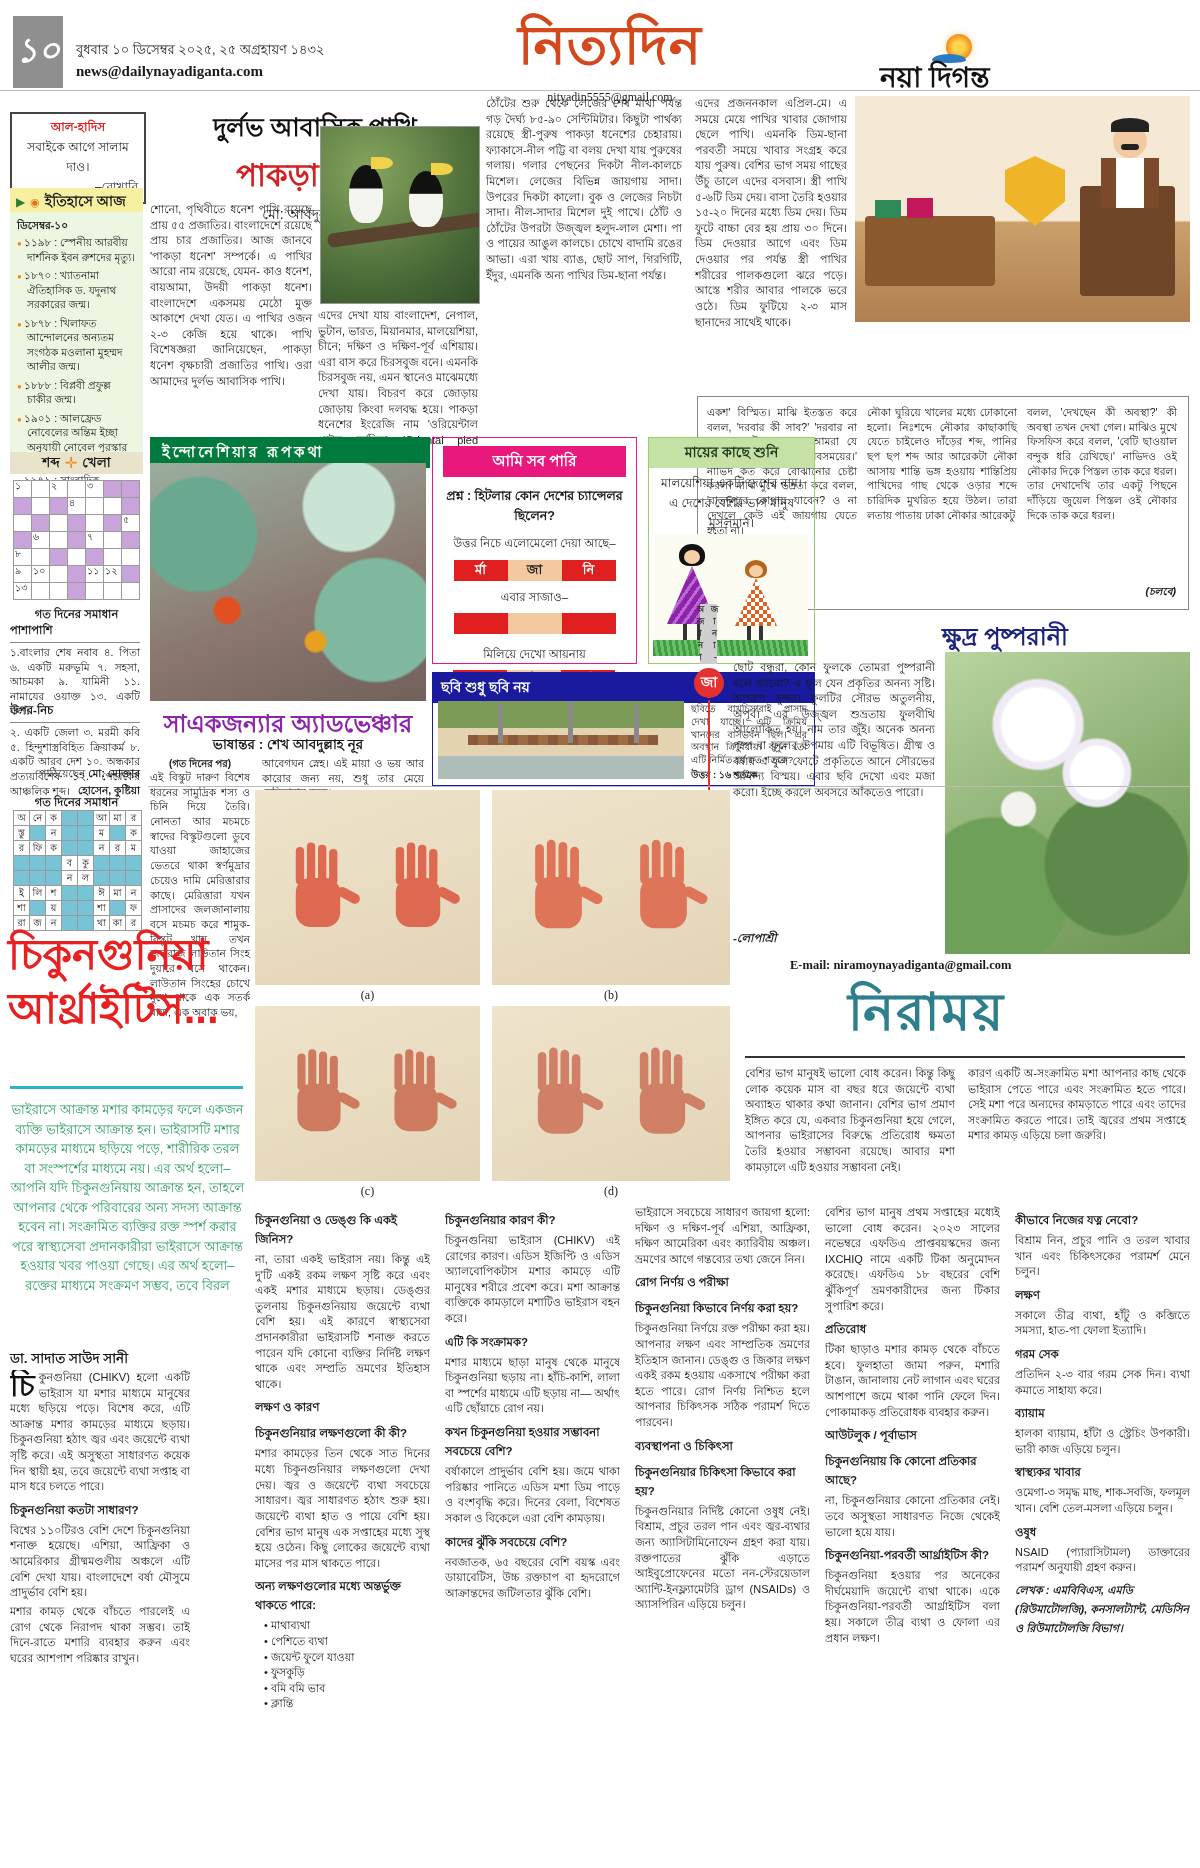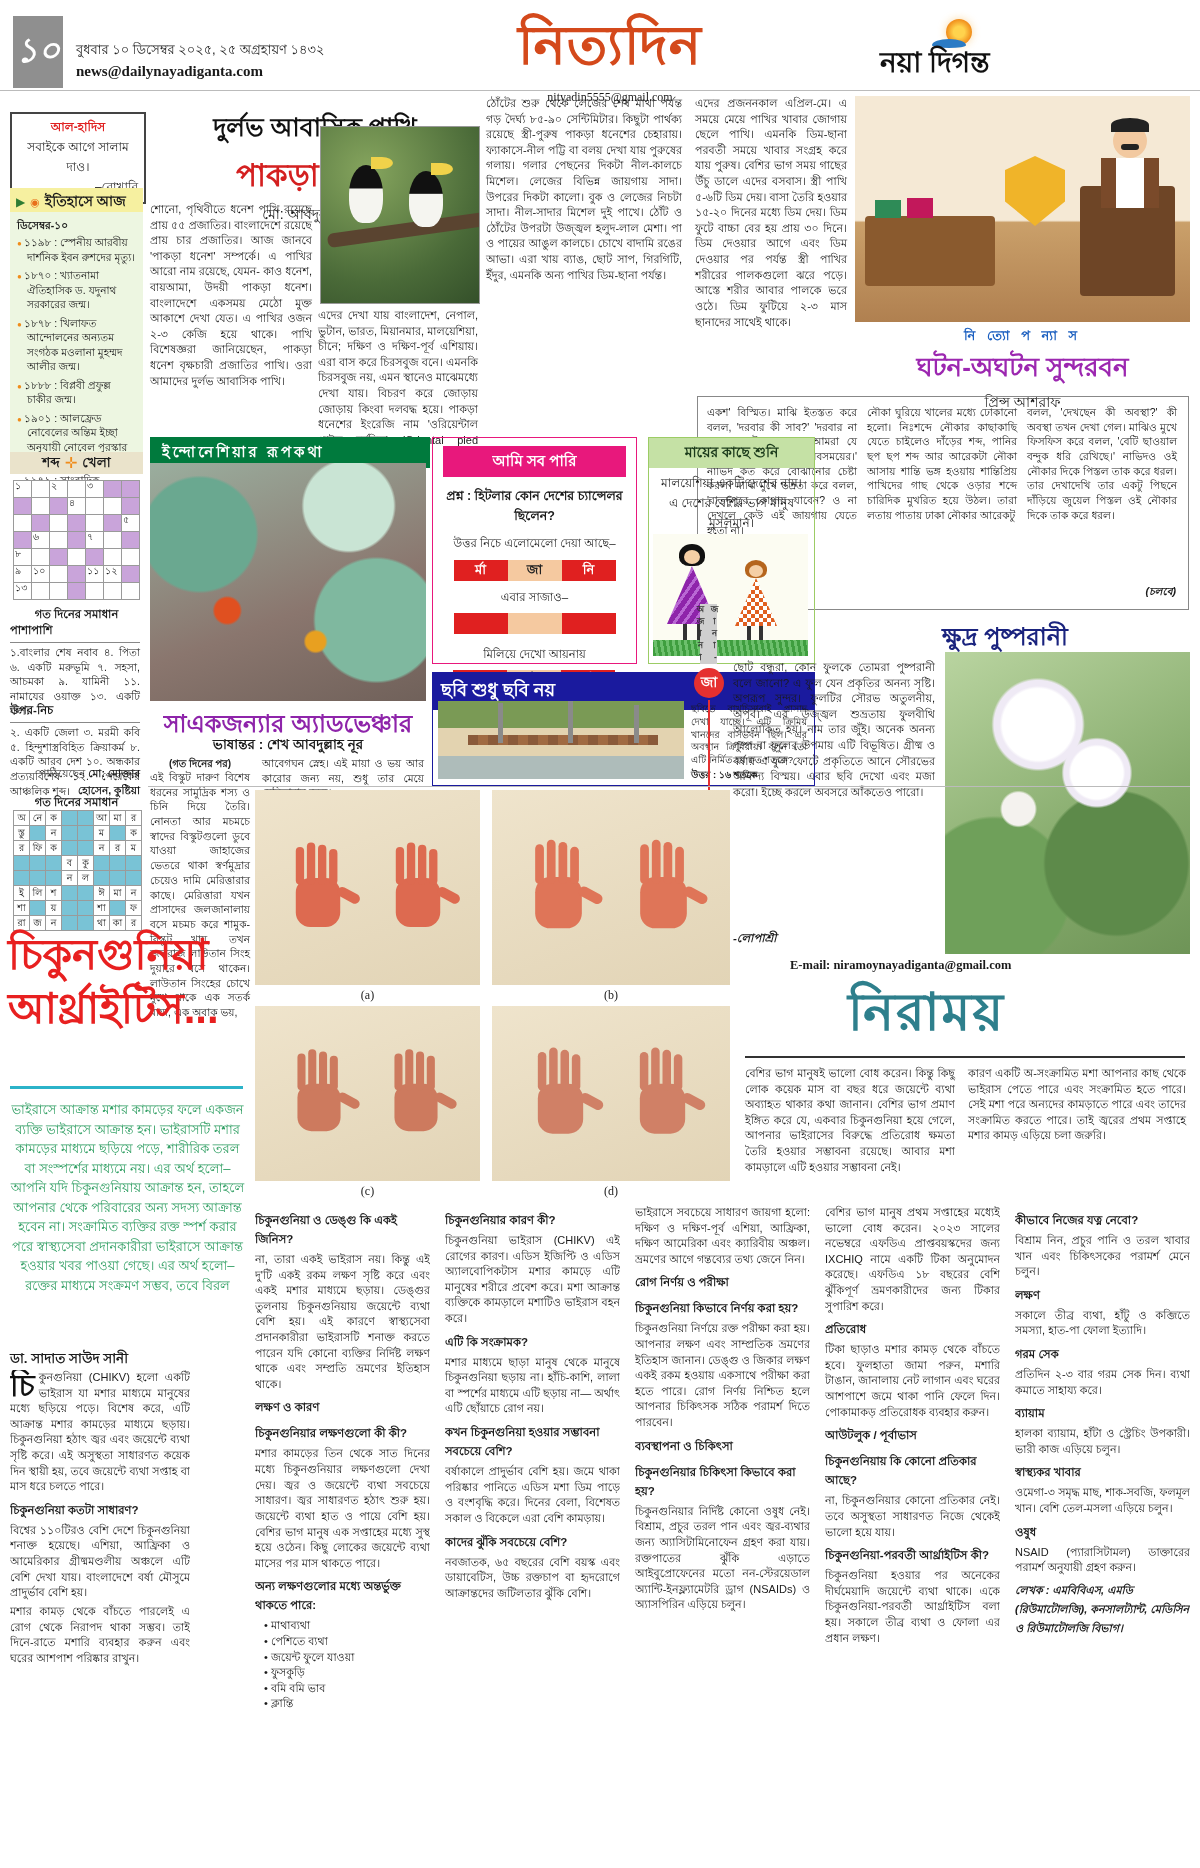--- a/index.html
+++ b/index.html
@@ -41,21 +41,21 @@
   .novel-title{color:#9c27b0;font-size:26px;font-weight:bold;}
   .green-banner{background:#007a3d;color:#fff;font-weight:bold;font-size:15px;letter-spacing:3px;padding:3px 12px;}
   .purple-title{color:#8e24aa;font-size:24px;font-weight:bold;}
   .pink-box{border:1.5px solid #e8187c;}
   .pink-banner{background:#e8187c;color:#fff;font-weight:bold;font-size:15px;text-align:center;padding:3px 0;}
   .tile{width:54px;height:21px;display:inline-flex;align-items:center;justify-content:center;font-weight:bold;font-size:13px;}
   .tile.r{background:#e02020;color:#fff;}
   .tile.pe{background:#f5c9a0;color:#222;}
   .mirror{transform:scaleX(-1);}
   .green-head{background:#c5e1a5;font-weight:bold;font-size:14px;text-align:center;padding:3px 0;color:#1a3a1a;}
-  .blue-banner{background:#1a1a9e;color:#fff;font-weight:bold;font-size:18px;padding:3px 8px;}
+  .blue-banner{background:#1a1a9e;color:#fff;font-weight:bold;font-size:14px;padding:3px 8px;}
   .flower-title{color:#1a237e;font-size:24px;font-weight:bold;}
   .vtab{background:#cfcfcf;writing-mode:vertical-rl;text-orientation:upright;font-size:8.5px;font-weight:bold;color:#333;display:flex;align-items:center;justify-content:center;}
   .redcirc{background:#e53030;color:#fff;border-radius:50%;display:flex;align-items:center;justify-content:center;font-weight:bold;font-size:14px;}
   
   .health-h{color:#e82020;font-size:42px;font-weight:bold;line-height:1.18;}
   .intro-green{color:#2f9e62;font-size:13px;line-height:1.5;text-align:center;}
   .drop{float:left;font-size:30px;font-weight:bold;line-height:.9;padding:2px 4px 0 0;color:#111;}
   .hcol .h{font-weight:bold;font-size:11.5px;margin:7px 0 2px;}
   .hcol .p{font-size:11px;line-height:1.42;text-align:justify;margin:0 0 3px;}
   .hcol .li{font-size:11px;line-height:1.42;margin-left:9px;}
@@ -77,21 +77,21 @@
       <span>১০</span>
     </div>
   <div class="abs" style="left:76px;top:40px;">
     <div style="font-size:13px;color:#222;">বুধবার ১০ ডিসেম্বর ২০২৫, ২৫ অগ্রহায়ণ ১৪৩২</div>
     <div class="serif b" style="font-size:15px;margin-top:2px;">news@dailynayadiganta.com</div>
   </div>
   <div class="abs" style="left:470px;top:4px;width:280px;text-align:center;">
     <div class="masthead">নিত্যদিন</div>
     <div class="serif" style="font-size:12px;margin-top:-4px;">nityadin5555@gmail.com</div>
   </div>
-  <div class="abs" style="left:880px;top:19px;width:170px;height:60px;">
+  <div class="abs" style="left:880px;top:34px;width:170px;height:60px;">
     <div class="abs brand-sun" style="left:66px;top:0;"></div>
     <div class="abs brand-book" style="left:52px;top:20px;"></div>
     <div class="abs brand-txt" style="left:0;top:22px;white-space:nowrap;">নয়া দিগন্ত</div>
   </div>
   <hr class="thin abs" style="left:0;top:90px;width:1200px;">
 
   <div class="abs hadith ctr" style="left:10px;top:112px;width:120px;">
     <div class="t">আল-হাদিস</div>
     <div style="font-size:12px;">সবাইকে আগে সালাম দাও।</div>
     <div style="font-size:12px;text-align:right;">–বোখারি</div>
@@ -274,25 +274,20 @@
   <div class="abs photo" style="left:855px;top:96px;width:335px;height:226px;background:linear-gradient(#f5e9d5 55%,#caa06a 56%,#b08050);">
     <div class="abs" style="left:10px;top:120px;width:130px;height:70px;background:#8a5a2e;border-radius:4px;"></div>
     <div class="abs" style="left:20px;top:104px;width:26px;height:18px;background:#2e8b57;"></div>
     <div class="abs" style="left:52px;top:102px;width:26px;height:20px;background:#c2185b;"></div>
     <div class="abs" style="left:150px;top:60px;width:60px;height:70px;background:#f0b429;clip-path:polygon(50% 0,100% 20%,100% 65%,50% 100%,0 65%,0 20%);"></div>
     <div class="abs" style="left:225px;top:90px;width:95px;height:110px;background:#6e4526;border-radius:4px;"></div>
     <div class="abs" style="left:258px;top:28px;width:34px;height:34px;background:#f2c9a0;border-radius:50%;"></div>
     <div class="abs" style="left:256px;top:22px;width:38px;height:14px;background:#222;border-radius:50% 50% 0 0;"></div>
     <div class="abs" style="left:266px;top:48px;width:18px;height:6px;background:#222;border-radius:3px;"></div>
     <div class="abs" style="left:246px;top:62px;width:58px;height:50px;background:linear-gradient(90deg,#7a4a2a 25%,#fff 26%,#fff 74%,#7a4a2a 75%);"></div>
-  </div>
-  <div class="abs ctr" style="left:855px;top:326px;width:335px;">
-    <div class="novel-label">নি ত্যো প ন্যা স</div>
-    <div class="novel-title">ঘটন-অঘটন সুন্দরবন</div>
-    <div class="byline">প্রিন্স আশরাফ</div>
   </div>
   <div class="abs" style="left:697px;top:396px;width:490px;height:212px;border:1.5px solid #888;">
     <div class="abs small just" style="left:9px;top:8px;width:150px;height:194px;">একশ' বিস্মিত। মাঝি ইতস্তত করে বলল, 'দরবার কী সাব?' 'দরবার না হলে কাজটা হবে না। আমরা যে কাজে এসেছি সেটি সবসময়ের।' নাভিদ কত করে বোঝানোর চেষ্টা করল। মাঝি মুখে ভদ্রতা করে বলল, 'রাতদুপুরে কোথায় যাবেন? ও না দেখলে কেউ এই জায়গায় যেতে হতো না।</div>
     <div class="abs small just" style="left:169px;top:8px;width:150px;height:194px;">নৌকা ঘুরিয়ে খালের মধ্যে ঢোকানো হলো। নিঃশব্দে নৌকার কাছাকাছি যেতে চাইলেও দাঁড়ের শব্দ, পানির ছপ ছপ শব্দ আর আরেকটা নৌকা আসায় শান্তি ভঙ্গ হওয়ায় শান্তিপ্রিয় পাখিদের গাছ থেকে ওড়ার শব্দে চারিদিক মুখরিত হয়ে উঠল। তারা লতায় পাতায় ঢাকা নৌকার আরেকটু</div>
     <div class="abs small just" style="left:329px;top:8px;width:150px;height:178px;">বলল, 'দেখছেন কী অবস্থা?' কী অবস্থা তখন দেখা গেল। মাঝিও মুখে ফিসফিস করে বলল, 'বেটি ছাওয়াল বন্দুক ধরি রেখিছে।' নাভিদও ওই নৌকার দিকে পিস্তল তাক করে ধরল। তার দেখাদেখি তার একটু পিছনে দাঁড়িয়ে জুয়েল পিস্তল ওই নৌকার দিকে তাক করে ধরল।</div>
     <div class="abs b" style="right:12px;bottom:8px;font-size:10.5px;font-style:italic;">(চলবে)</div>
   </div>
 
   <div class="abs green-banner" style="left:150px;top:437px;width:256px;">ইন্দোনেশিয়ার রূপকথা</div>
   <div class="abs photo" style="left:150px;top:463px;width:276px;height:238px;background:

